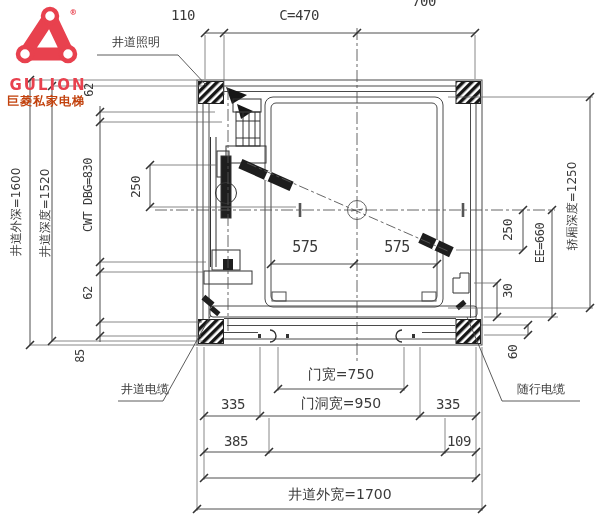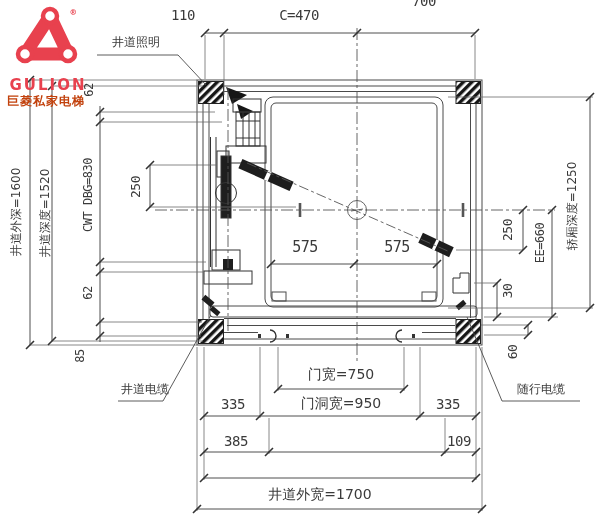--- a/index.html
+++ b/index.html
@@ -192,15 +192,15 @@
 
 <div class="lbl" style="left:305px;top:247px;font-size:15px">575</div>
 <div class="lbl" style="left:397px;top:247px;font-size:15px">575</div>
 
 <div class="lbl cjk" style="left:341px;top:374px;font-size:14px">门宽=750</div>
 <div class="lbl cjk" style="left:341px;top:403px;font-size:14px">门洞宽=950</div>
 <div class="lbl" style="left:233px;top:404px;font-size:14px">335</div>
 <div class="lbl" style="left:448px;top:404px;font-size:14px">335</div>
 <div class="lbl" style="left:236px;top:441px;font-size:14px">385</div>
 <div class="lbl" style="left:459px;top:441px;font-size:14px">109</div>
-<div class="lbl cjk" style="left:320px;top:494px;font-size:14px">井道外宽=1700</div>
+<div class="lbl cjk" style="left:340px;top:494px;font-size:14px">井道外宽=1700</div>
 
 </div>
 
 </body></html>

